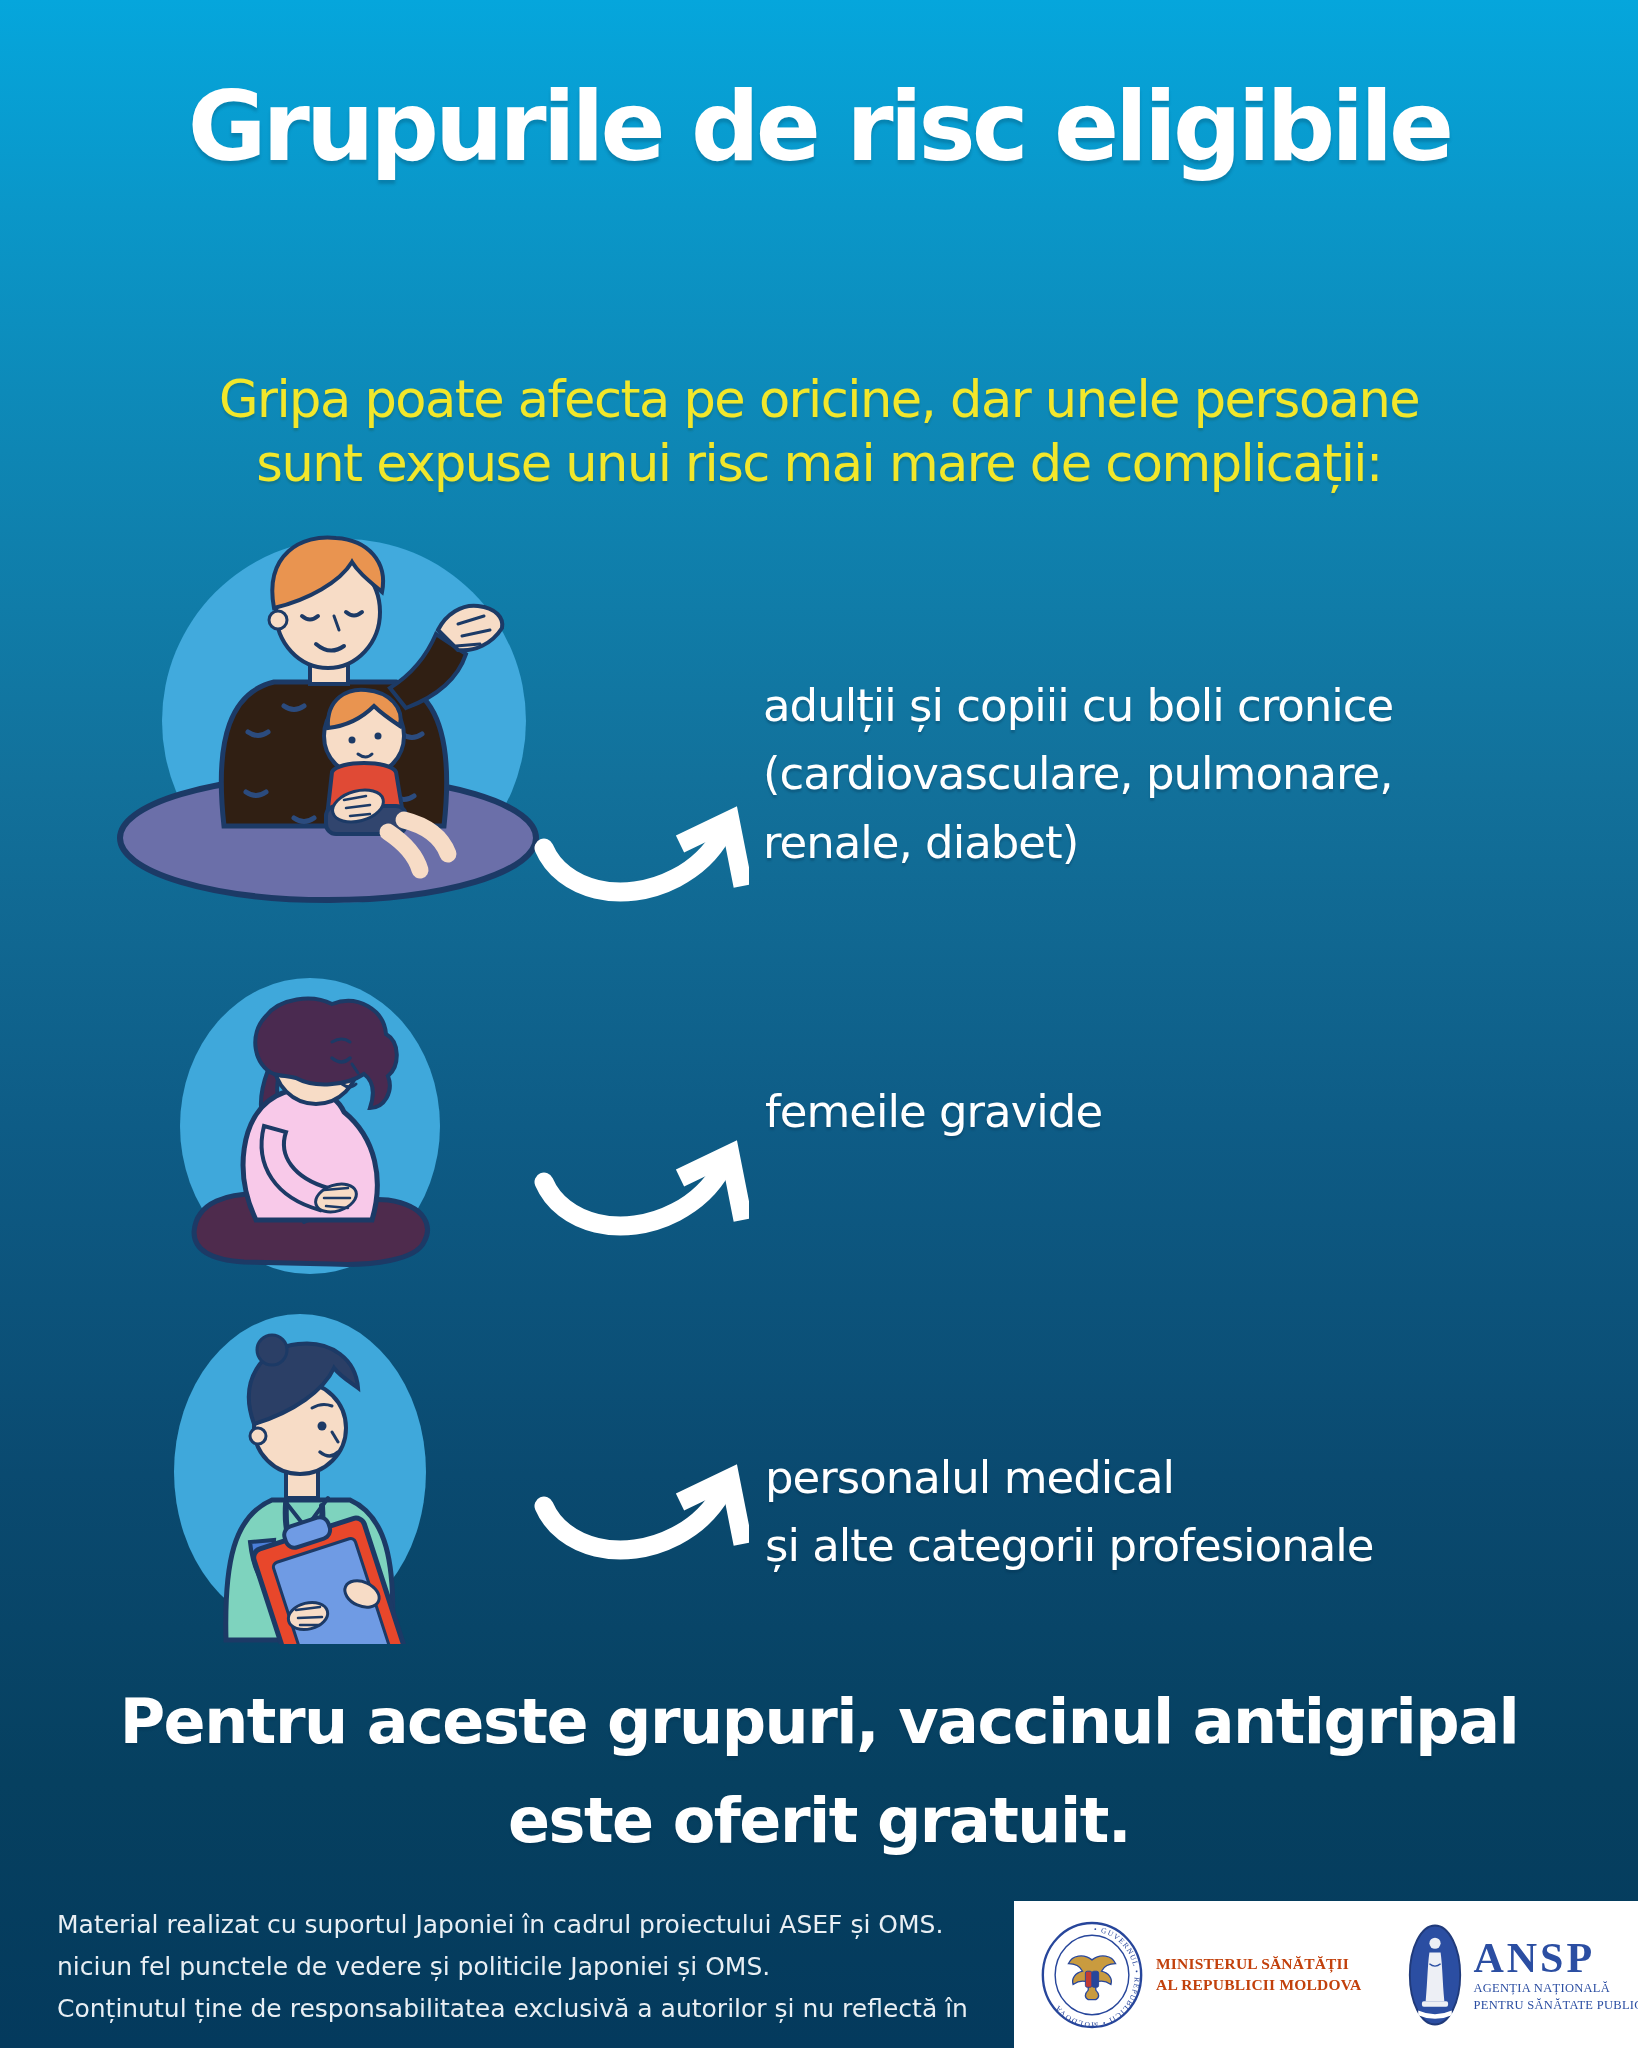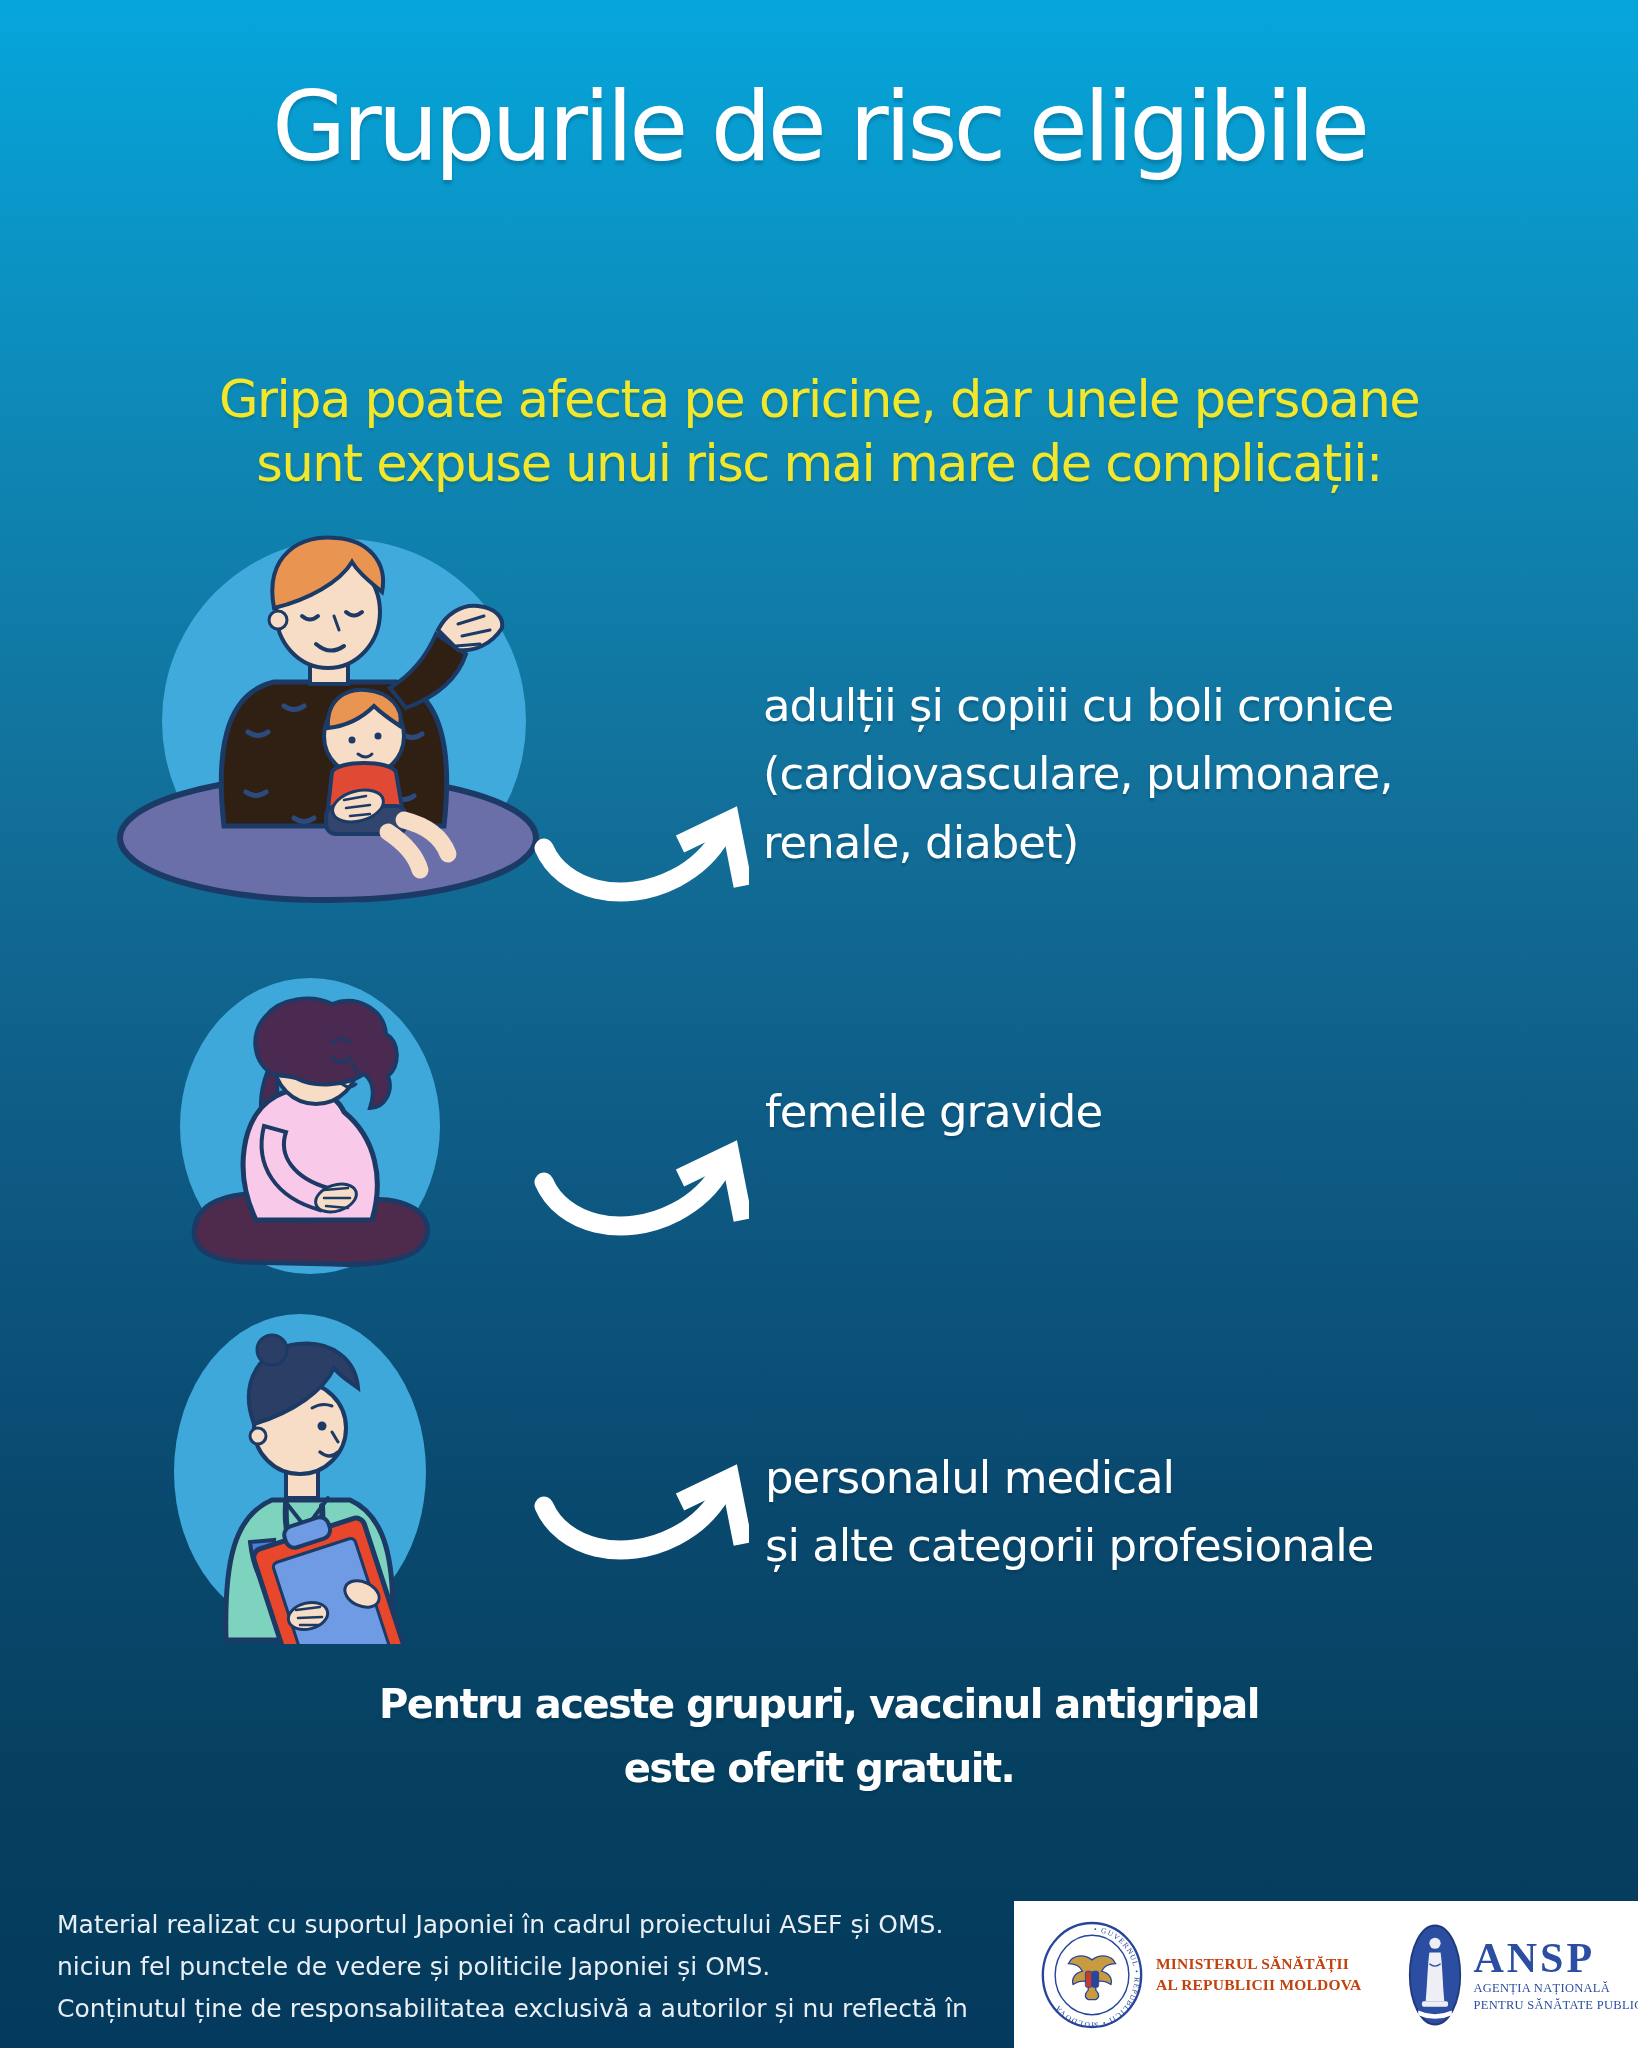--- a/index.html
+++ b/index.html
@@ -5,21 +5,21 @@
   html,body{margin:0;padding:0;background:#042c44;}
   .poster{
     position:relative;width:1638px;height:2048px;overflow:hidden;
     font-family:"DejaVu Sans",sans-serif;
     background:linear-gradient(180deg,
       #05A6DC 0%, #0A97C9 10%, #0E86B4 22%, #12719B 38%,
       #0E5C86 55%, #0A4A70 72%, #064060 87%, #043A5D 100%);
   }
   .title{
     position:absolute;top:70px;left:0;width:100%;text-align:center;
-    color:#FFFFFF;font-weight:normal;font-size:96px;line-height:1.2;letter-spacing:-4px;
+    color:#FFFFFF;font-weight:bold;font-size:96px;line-height:1.2;letter-spacing:-4px;
     text-shadow:0 4px 3px rgba(4,40,66,.22);
   }
   .subtitle{
     position:absolute;top:368px;left:0;width:100%;text-align:center;
     color:#F2E72B;font-weight:normal;font-size:51px;line-height:1.25;letter-spacing:-1.5px;
     text-shadow:0 3px 2px rgba(30,60,10,.18);
   }
   .group-label{
     position:absolute;color:#FFFFFF;font-weight:normal;font-size:45px;
     line-height:1.52;letter-spacing:-1px;text-shadow:0 3px 2px rgba(4,40,66,.25);
@@ -30,21 +30,21 @@
   .arrow{position:absolute;width:215px;height:115px;}
   #arrow-1{left:534px;top:804px;}
   #arrow-2{left:534px;top:1138px;}
   #arrow-3{left:534px;top:1462px;}
   .illo{position:absolute;}
   #illo-1{left:106px;top:496px;width:448px;height:432px;}
   #illo-2{left:136px;top:970px;width:344px;height:312px;}
   #illo-3{left:134px;top:1294px;width:340px;height:350px;}
   .cta{
     position:absolute;top:1672px;left:0;width:100%;text-align:center;
-    color:#FFFFFF;font-weight:bold;font-size:40px;line-height:1.6;letter-spacing:-1.5px;
+    color:#FFFFFF;font-weight:bold;font-size:62px;line-height:1.6;letter-spacing:-1.5px;
     text-shadow:0 3px 2px rgba(4,40,66,.25);
   }
   .disclaimer{
     position:absolute;left:57px;top:1904px;width:930px;
     color:#E9EFF4;font-size:25px;line-height:1.68;font-weight:normal;
   }
   .logo-box{
     position:absolute;left:1014px;top:1901px;width:624px;height:147px;
     background:#FFFFFF;display:flex;align-items:center;
   }

